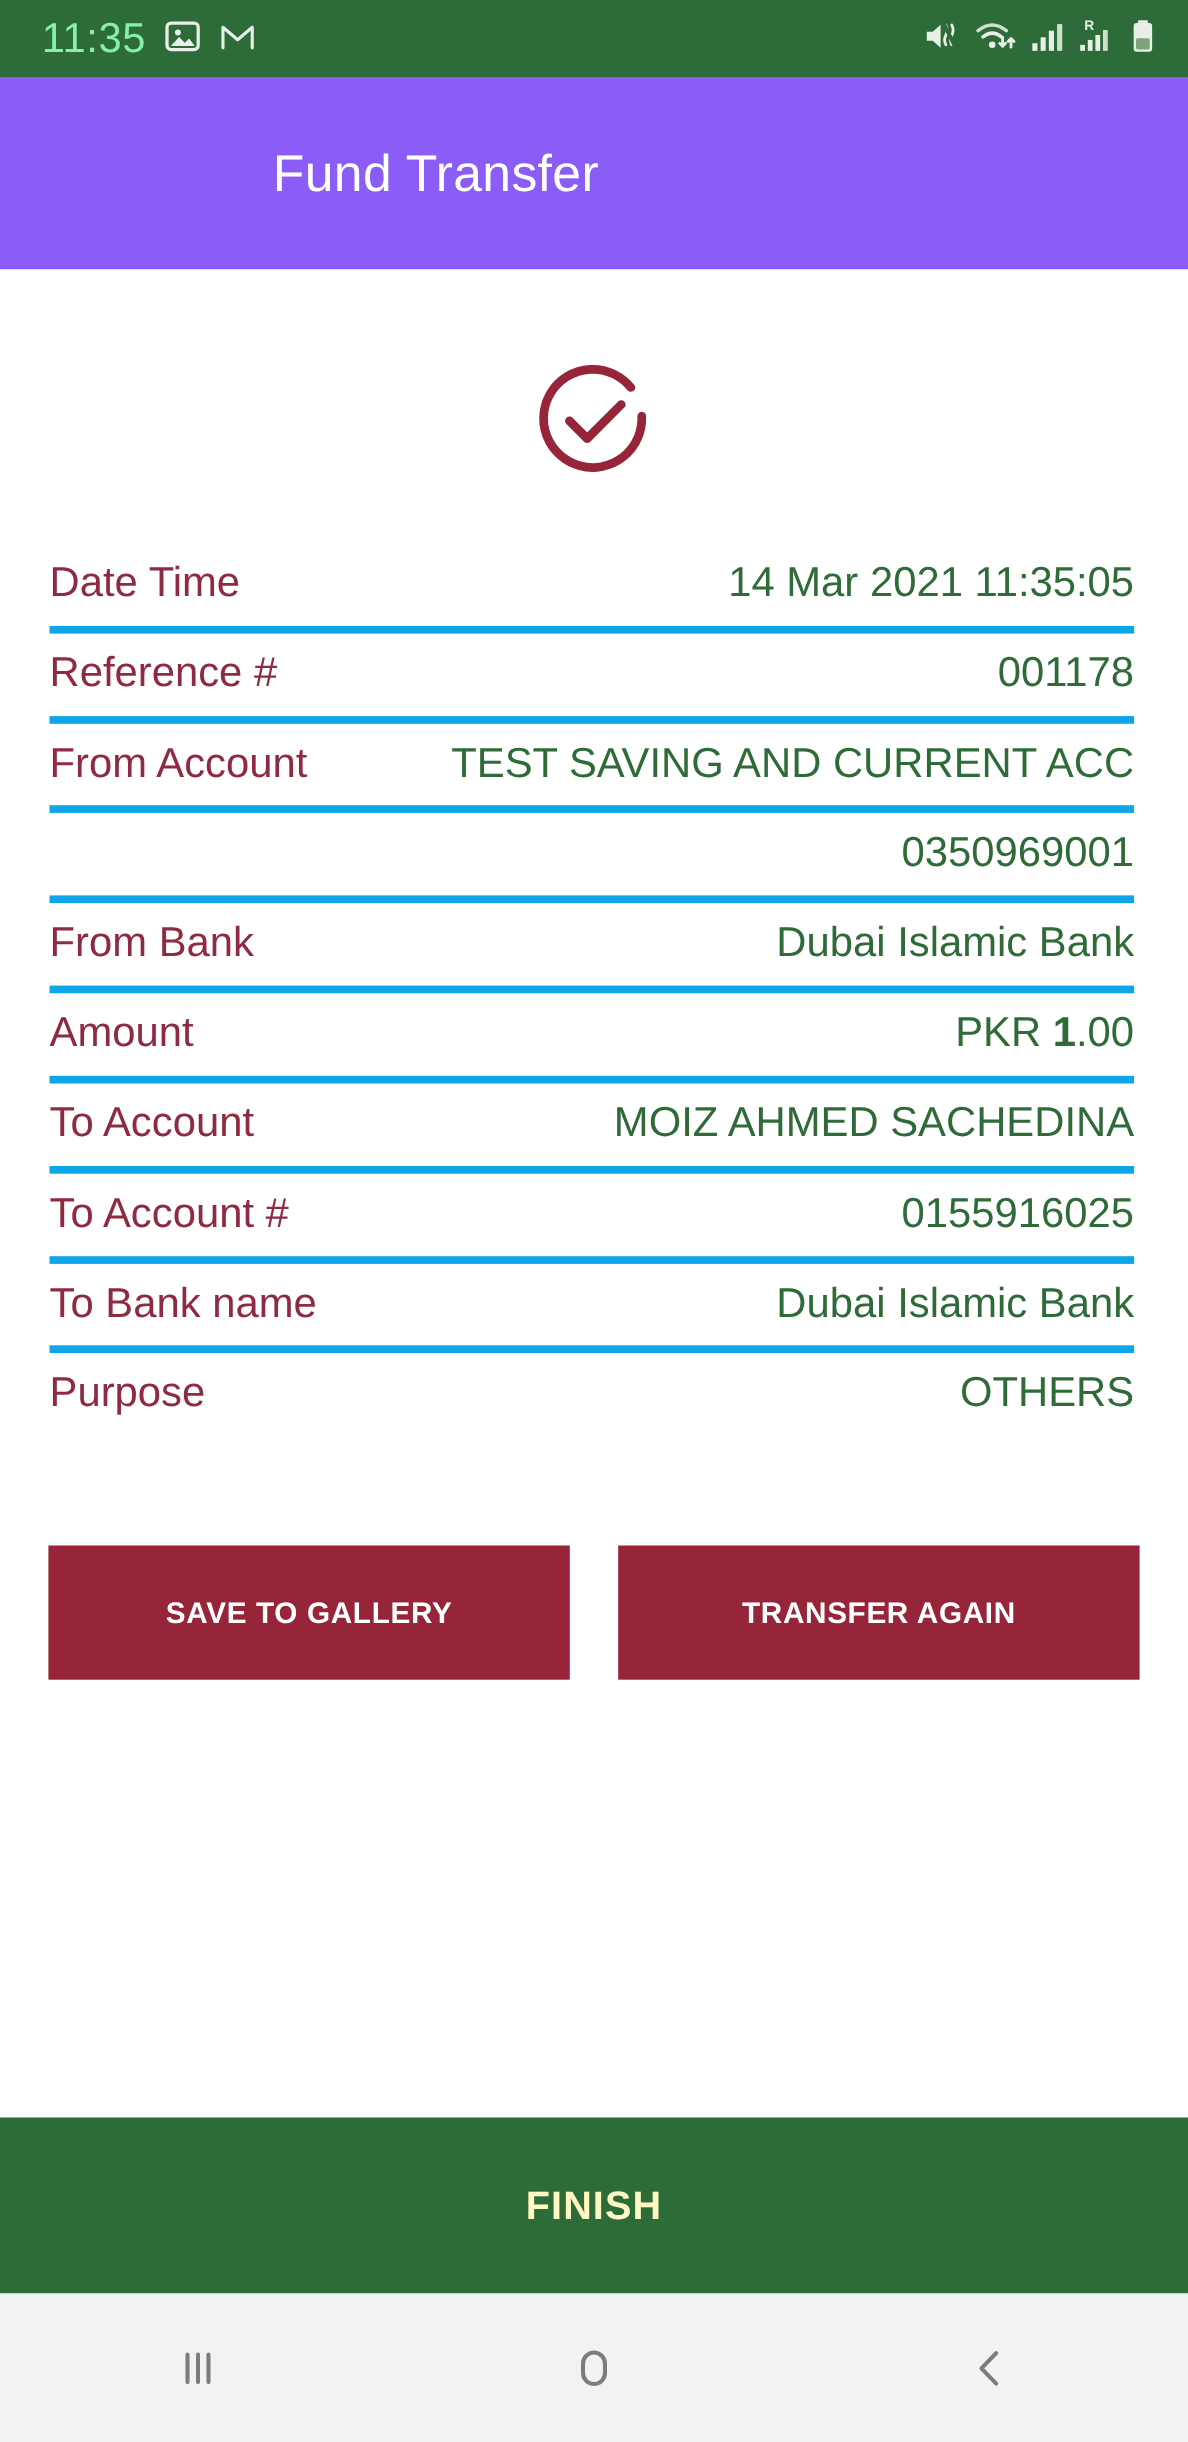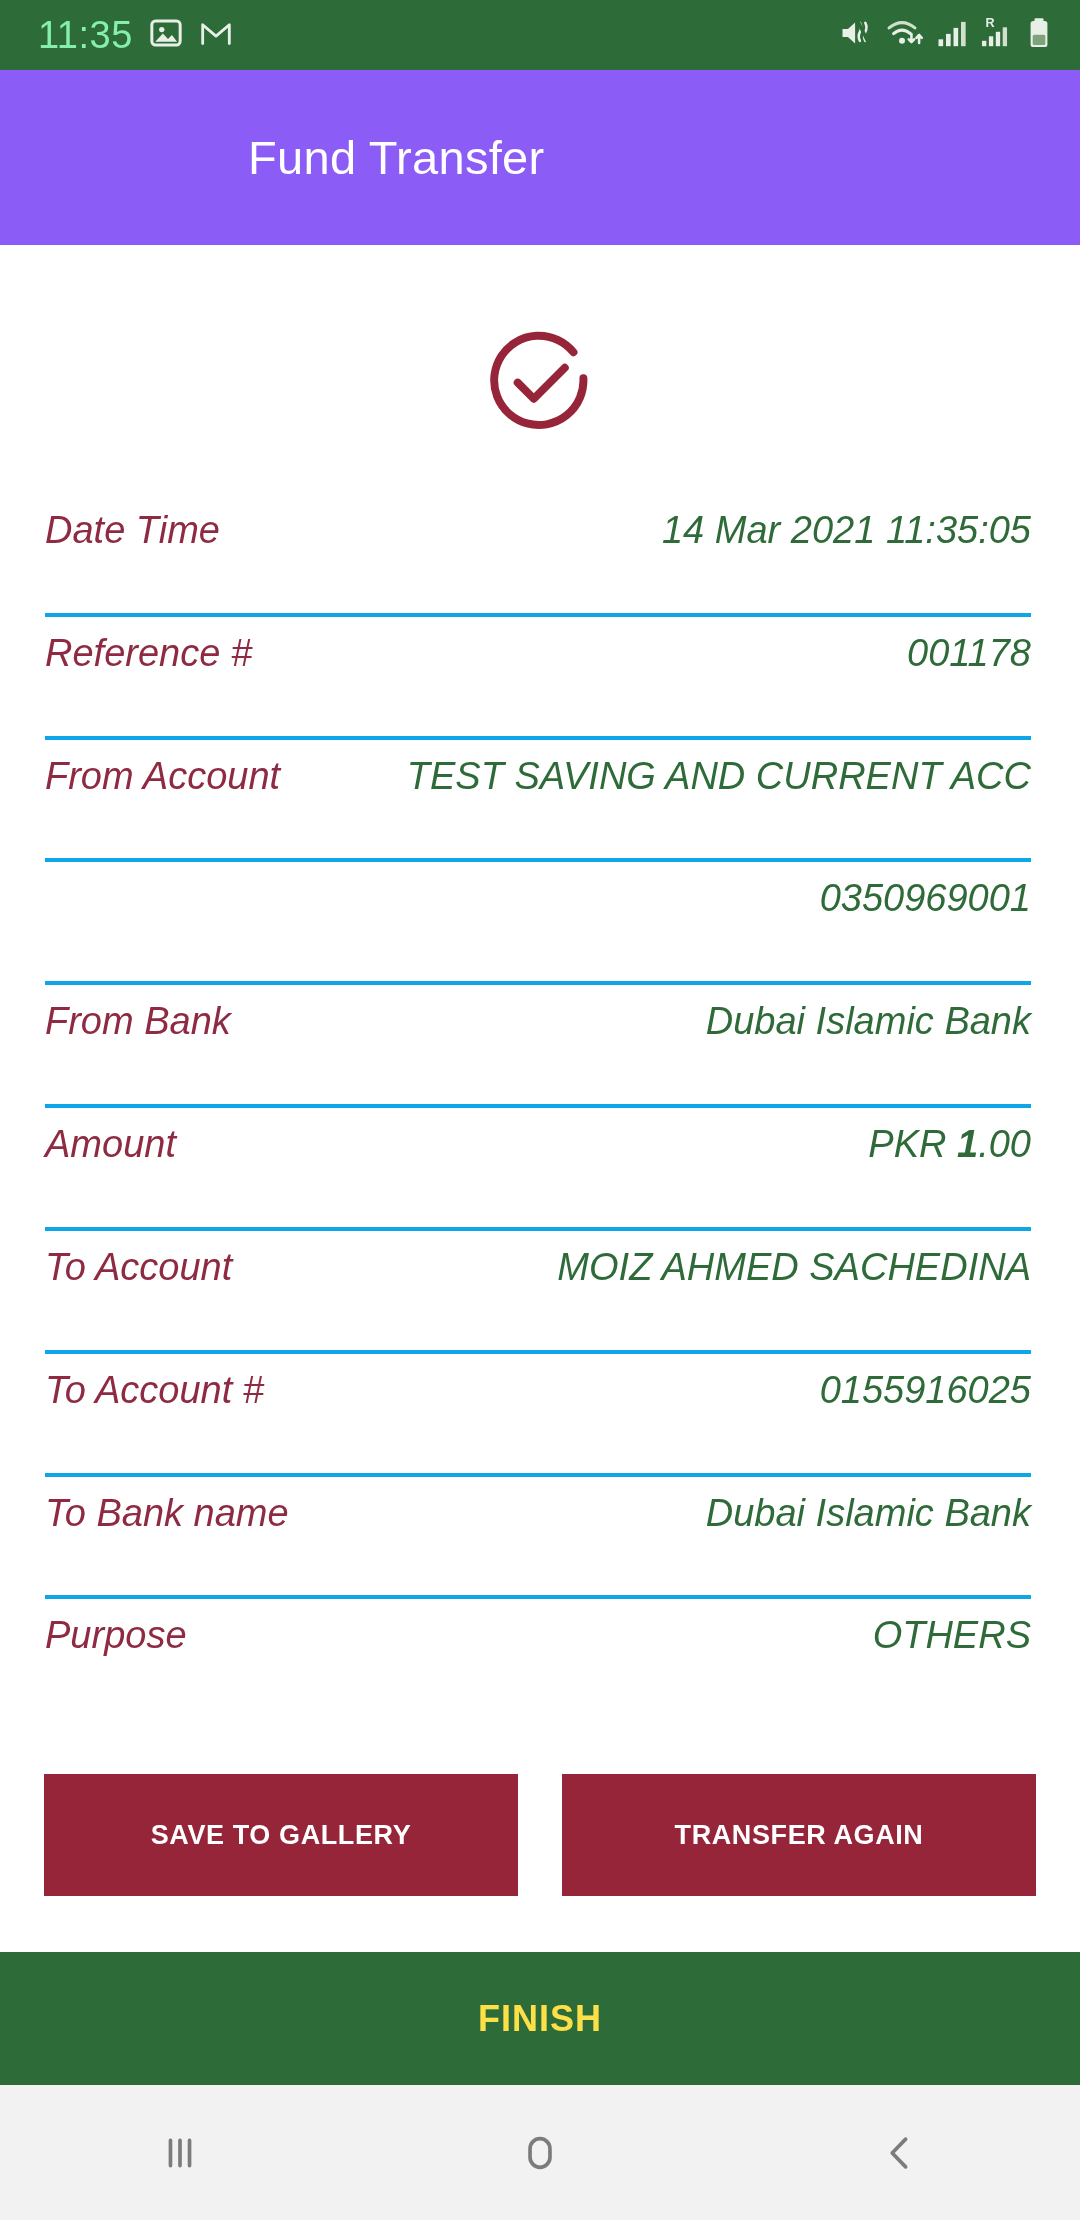--- a/index.html
+++ b/index.html
@@ -93,32 +93,30 @@
     height: 124px;
     display: block;
   }
 
   
   .details {
     padding: 0 49px 0 45px;
     box-sizing: border-box;
     flex: none;
     margin-top: 40px;
-    font-style: italic;
   }
   .row {
     display: flex;
     align-items: flex-start;
     justify-content: space-between;
     padding: 14px 0 16px 0;
     gap: 24px;
   }
   .row + .row {
-    border-top: 4px solid #0ea5e9;
-    margin-top: 44px;
+    border-top: 7px solid #0ea5e9;
   }
   .row-label {
     color: #8E2A41;
     font-size: 38px;
     line-height: 1.18;
     white-space: nowrap;
     flex: none;
     padding-left: 0;
   }
   .row-value {
@@ -156,23 +154,23 @@
     padding: 0;
     display: flex;
     align-items: center;
     justify-content: center;
   }
 
   .filler { flex: 1 1 auto; }
 
   
   .finish-bar {
-    height: 133px;
+    height: 160px;
     background: #2D6B38;
-    color: #fde047;
+    color: #fef9c3;
     border: none;
     width: 100%;
     font-family: "Liberation Sans", sans-serif;
     font-size: 36px;
     font-weight: bold;
     letter-spacing: 1px;
     cursor: pointer;
     display: flex;
     align-items: center;
     justify-content: center;

